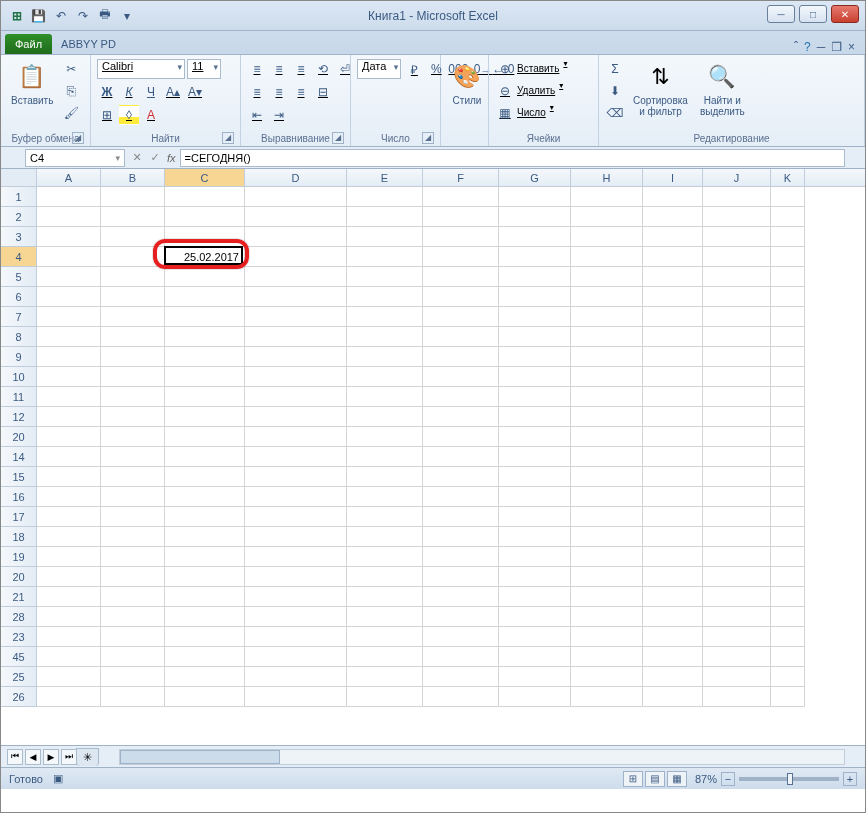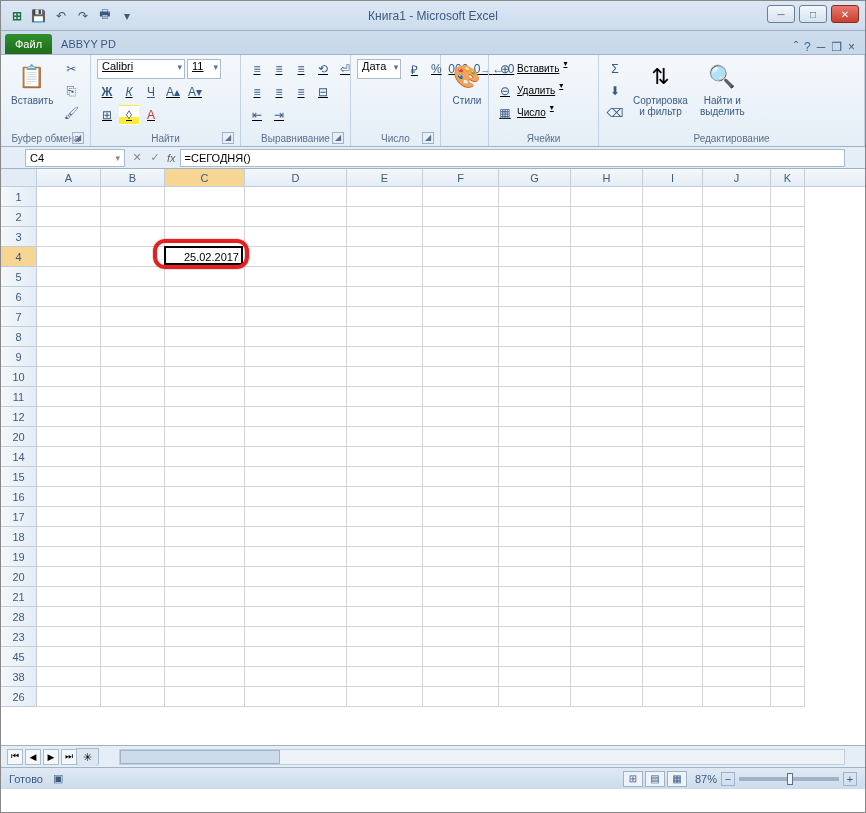--- a/index.html
+++ b/index.html
@@ -283,21 +283,21 @@
         <div class="rh">15</div>
         <div class="rh">16</div>
         <div class="rh">17</div>
         <div class="rh">18</div>
         <div class="rh">19</div>
         <div class="rh">20</div>
         <div class="rh">21</div>
         <div class="rh">28</div>
         <div class="rh">23</div>
         <div class="rh">45</div>
-        <div class="rh">38</div>
+        <div class="rh">25</div>
         <div class="rh">26</div>
       </div>
     <div class="cells" id="cells-host">
         <div class="cellrow">
           <div class="cell" style="width: 64px;"></div>
           <div class="cell" style="width: 64px;"></div>
           <div class="cell" style="width: 80px;"></div>
           <div class="cell" style="width: 102px;"></div>
           <div class="cell" style="width: 76px;"></div>
           <div class="cell" style="width: 76px;"></div>

